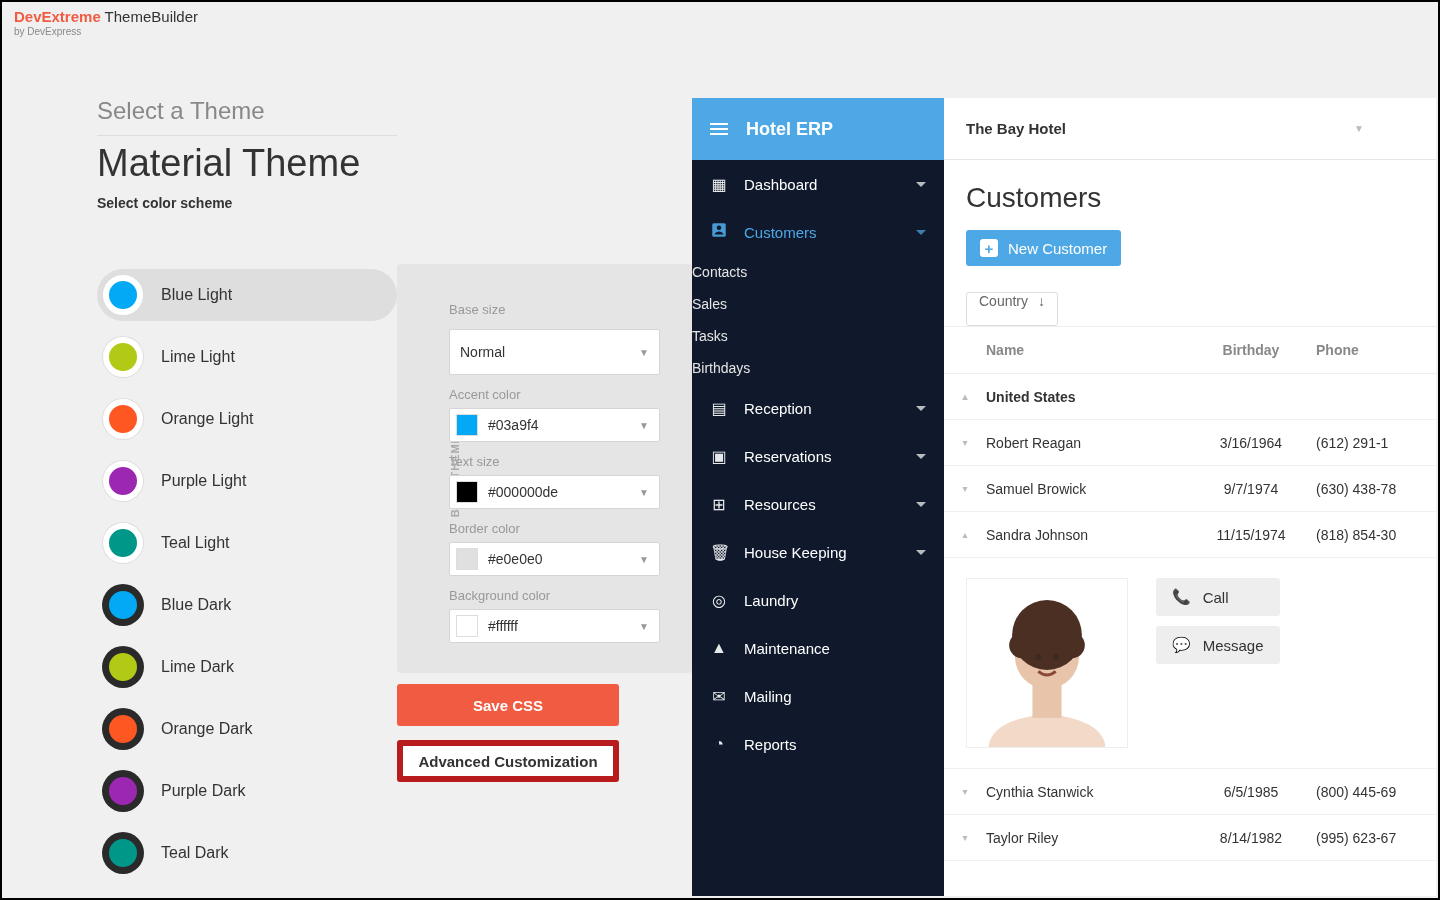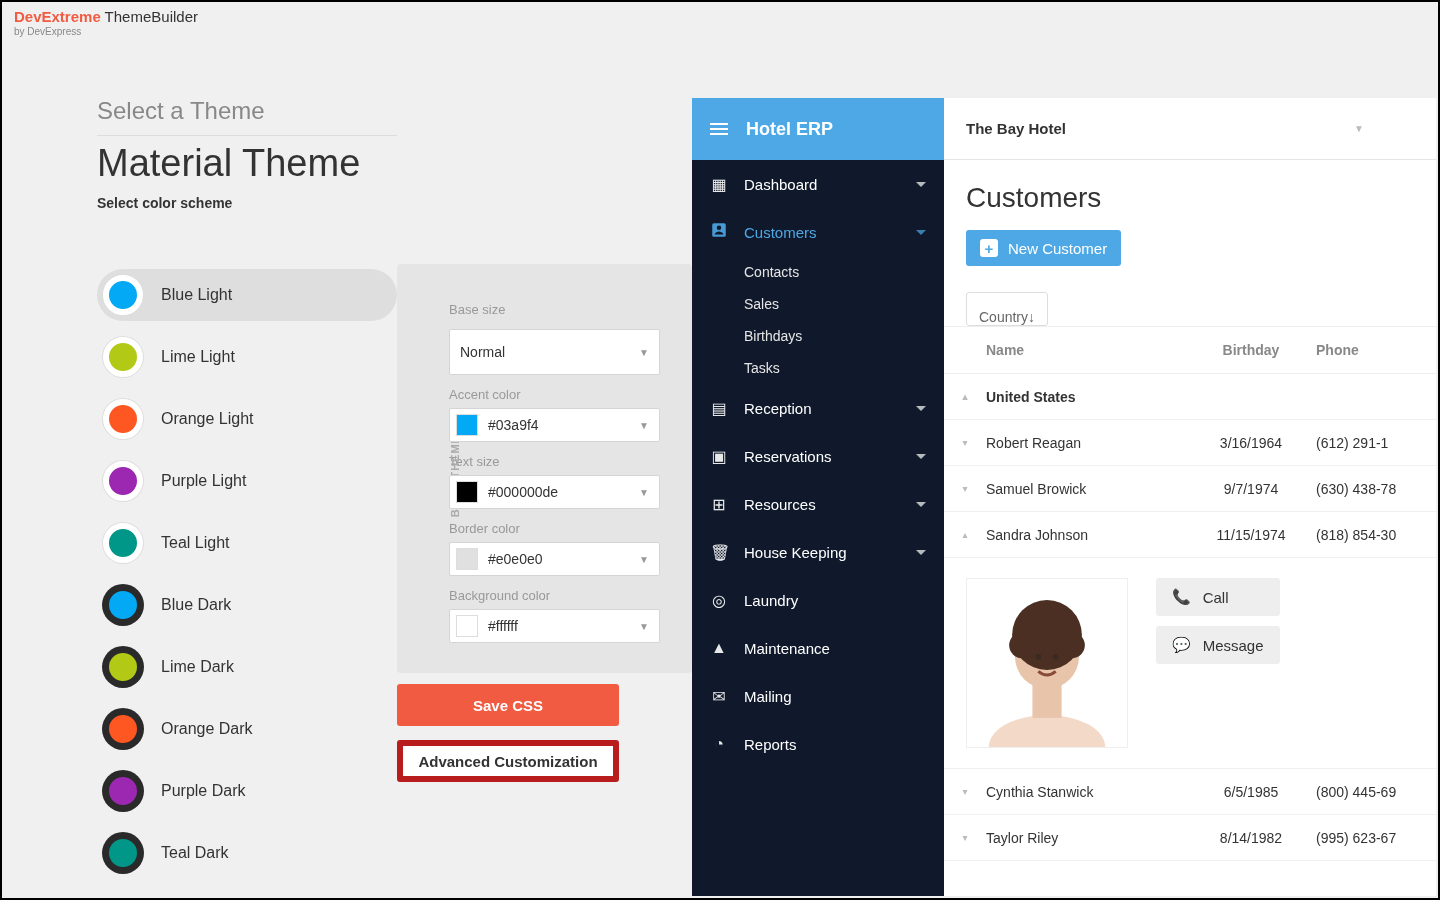--- a/index.html
+++ b/index.html
@@ -47,30 +47,30 @@
   .pnav-top { height: 62px; background: #4ea8e6; display: flex; align-items: center; padding: 0 18px; gap: 18px; }
   .hamb { display: flex; flex-direction: column; gap: 3px; cursor: pointer; }
   .hamb span { width: 18px; height: 2px; background: #fff; }
   .app-title { font-size: 18px; font-weight: 600; color: #fff; }
   .nav-item { height: 48px; display: flex; align-items: center; padding: 0 18px; gap: 16px; font-size: 15px; cursor: pointer; justify-content: space-between; }
   .nav-item .nl { display: flex; align-items: center; gap: 16px; }
   .nav-item .ico { width: 18px; text-align: center; font-size: 16px; opacity: .9; }
   .nav-item.active { color: #4ea8e6; }
   .nav-item .arr { width: 0; height: 0; border-left: 5px solid transparent; border-right: 5px solid transparent; border-top: 5px solid #fff; opacity: .7; }
   .nav-item.active .arr { border-top-color: #4ea8e6; }
-  .nav-sub { padding-left: 52px; height: 32px; display: flex; align-items: center; font-size: 14px; color: #e5e5e5; cursor: pointer; }
+  .nav-sub { height: 32px; display: flex; align-items: center; font-size: 14px; color: #e5e5e5; cursor: pointer; }
 
   .pmain { flex: 1; background: #fff; position: relative; overflow: hidden; }
   .hotel-sel { height: 62px; border-bottom: 1px solid #e5e5e5; display: flex; align-items: center; padding: 0 22px; justify-content: space-between; }
   .hotel-sel .hv { font-size: 15px; font-weight: 600; color: #333; }
   .hotel-sel .caret { color: #bbb; font-size: 10px; margin-right: 50px; }
   .page-title { font-size: 28px; color: #333; padding: 22px 22px 10px; font-weight: 400; }
   .new-btn { margin: 6px 22px 0; background: #4ea8e6; color: #fff; border: none; border-radius: 3px; height: 36px; padding: 0 14px; display: inline-flex; align-items: center; gap: 10px; font-size: 15px; cursor: pointer; }
   .new-btn .plus { background: #fff; color: #4ea8e6; width: 18px; height: 18px; border-radius: 3px; display: inline-flex; align-items: center; justify-content: center; font-weight: 700; }
-  .chip-country { margin: 26px 22px 0; border: 1px solid #ddd; border-radius: 3px; height: 34px; display: inline-flex; align-items: flex-end; padding: 0 12px; font-size: 14px; color: #666; cursor: pointer; }
+  .chip-country { margin: 26px 22px 0; border: 1px solid #ddd; border-radius: 3px; height: 34px; display: inline-flex; align-items: flex-start; gap: 10px; padding: 0 12px; font-size: 14px; color: #666; cursor: pointer; }
   .grid { }
   .ghead { display: flex; height: 48px; align-items: center; border-top: 1px solid #eee; border-bottom: 1px solid #eee; color: #888; font-size: 14px; font-weight: 600; }
   .c-exp { width: 42px; text-align: center; color: #bbb; font-size: 10px; }
   .c-name { flex: 1; padding-left: 0; }
   .c-bday { width: 130px; text-align: center; }
   .c-phone { width: 120px; }
   .grow { display: flex; height: 46px; align-items: center; border-bottom: 1px solid #f0f0f0; font-size: 14px; color: #333; }
   .grow.group { font-weight: 700; }
   .grow .c-exp { cursor: pointer; }
   .detail { padding: 20px 22px; display: flex; gap: 28px; border-bottom: 1px solid #f0f0f0; }
@@ -201,22 +201,22 @@
               <circle cx="12" cy="9" r="3" fill="#10192b"></circle>
               <path d="M6 18c1-3 4-4 6-4s5 1 6 4" fill="#10192b"></path>
             </svg></span>
           <span>Customers</span>
         </span>
       <span class="arr"></span>
     </div>
     <div id="cust-sub">
         <div class="nav-sub">Contacts</div>
         <div class="nav-sub">Sales</div>
+        <div class="nav-sub">Tasks</div>
         <div class="nav-sub">Birthdays</div>
-        <div class="nav-sub">Tasks</div>
       </div>
     <div class="nav-item">
         <span class="nl">
           <span class="ico">▤</span>
           <span>Reception</span>
         </span>
         <span class="arr"></span>
       </div>
     <div class="nav-item">
         <span class="nl">

